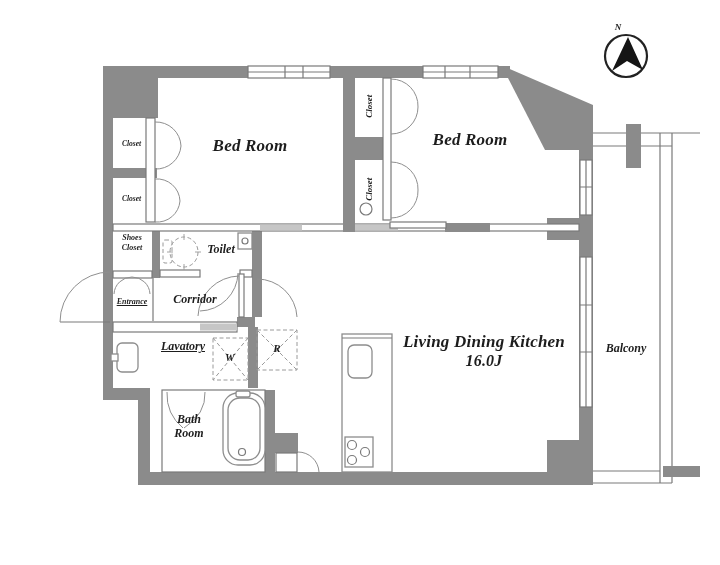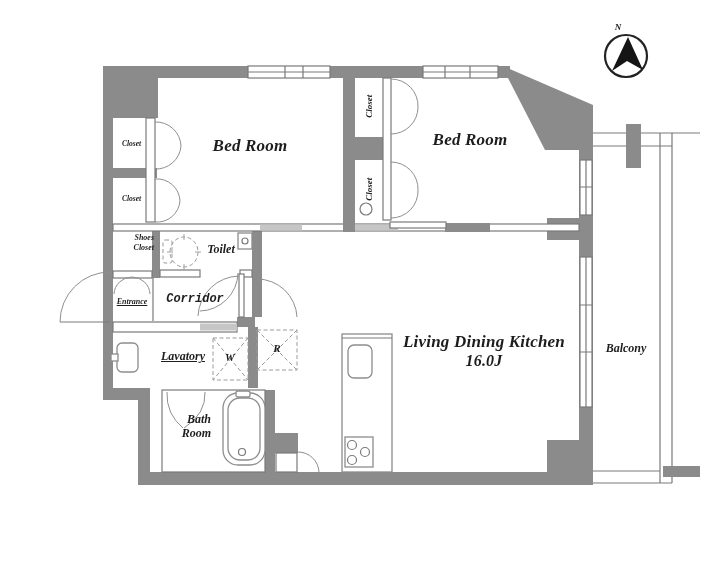--- a/index.html
+++ b/index.html
@@ -23,21 +23,21 @@
   .big .sz{font-size:16px;display:block;}
   .big .nm{display:block;}
   .md{font-size:12px;font-weight:600;}
   .md2{font-size:12px;font-weight:600;}
   .sm{font-size:8px;font-weight:600;line-height:1.25;}
   .sm .l{display:block;}
   .tiny{font-size:7.5px;font-weight:600;}
   .vlbl{font-size:9px;font-weight:600;transform:rotate(-90deg);transform-origin:center;}
   .fxl{font-size:11px;font-weight:600;}
   .nlbl{font-size:9px;font-weight:700;}
-  .two .l{display:block;text-align:right;}
+  .two .l{display:block;}
 </style>
 </head>
 <body>
 
 <div class="plan">
 
 <svg width="720" height="565" viewBox="0 0 720 565">
 
   <g>
     <rect class="wall" x="103" y="66" width="10" height="334"></rect>
@@ -168,27 +168,27 @@
 </div>
 <div class="lbl big two" style="left:385px;top:130px;width:170px;">
   <span class="nm">Bed Room</span>
 </div>
 <div class="lbl big two" style="left:359px;top:332px;width:250px;">
   <span class="nm">Living Dining Kitchen</span>
   <span class="sz">16.0J</span>
 </div>
 <div class="lbl md" style="left:591px;top:304px;width:70px;margin-top:38px;">Balcony</div>
 <div class="lbl md2" style="left:203px;top:243px;width:36px;">Toilet</div>
-<div class="lbl md" style="left:165px;top:293px;width:60px;font-family:Liberation Mono, monospace;">Corridor</div>
+<div class="lbl md" style="left:165px;top:293px;width:60px;">Corridor</div>
 <div class="lbl sm" style="left:112px;top:297px;width:40px;text-decoration:underline;">Entrance</div>
 <div class="lbl sm two" style="left:110px;top:233px;width:44px;">
   <span class="l">Shoes</span>
   <span class="l">Closet</span>
 </div>
-<div class="lbl md2" style="left:155px;top:350px;width:56px;text-decoration:underline;">Lavatory</div>
+<div class="lbl md2" style="left:155px;top:340px;width:56px;text-decoration:underline;">Lavatory</div>
 <div class="lbl md2 two" style="left:167px;top:413px;width:44px;">
   <span class="l">Bath</span>
   <span class="l">Room</span>
 </div>
 <div class="lbl tiny" style="left:112px;top:140px;width:39px;">Closet</div>
 <div class="lbl tiny" style="left:112px;top:195px;width:39px;">Closet</div>
 <div class="lbl vlbl" style="left:341px;top:101px;width:56px;">Closet</div>
 <div class="lbl vlbl" style="left:341px;top:184px;width:56px;">Closet</div>
 <div class="lbl fxl" style="left:218px;top:351px;width:24px;">W</div>
 <div class="lbl fxl" style="left:265px;top:342px;width:24px;">R</div>

